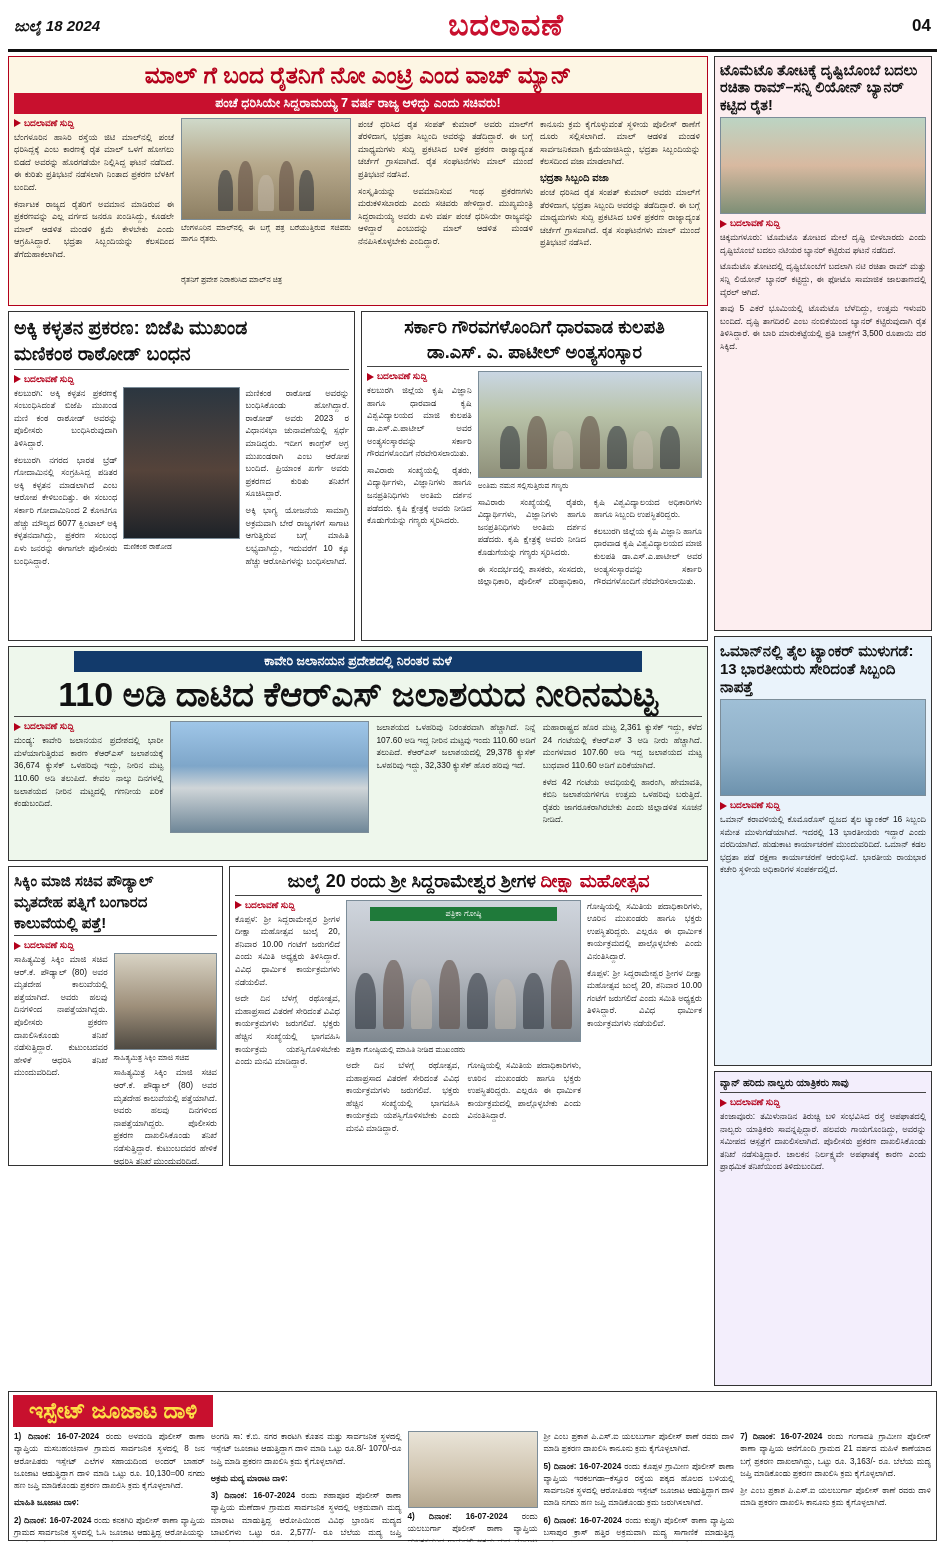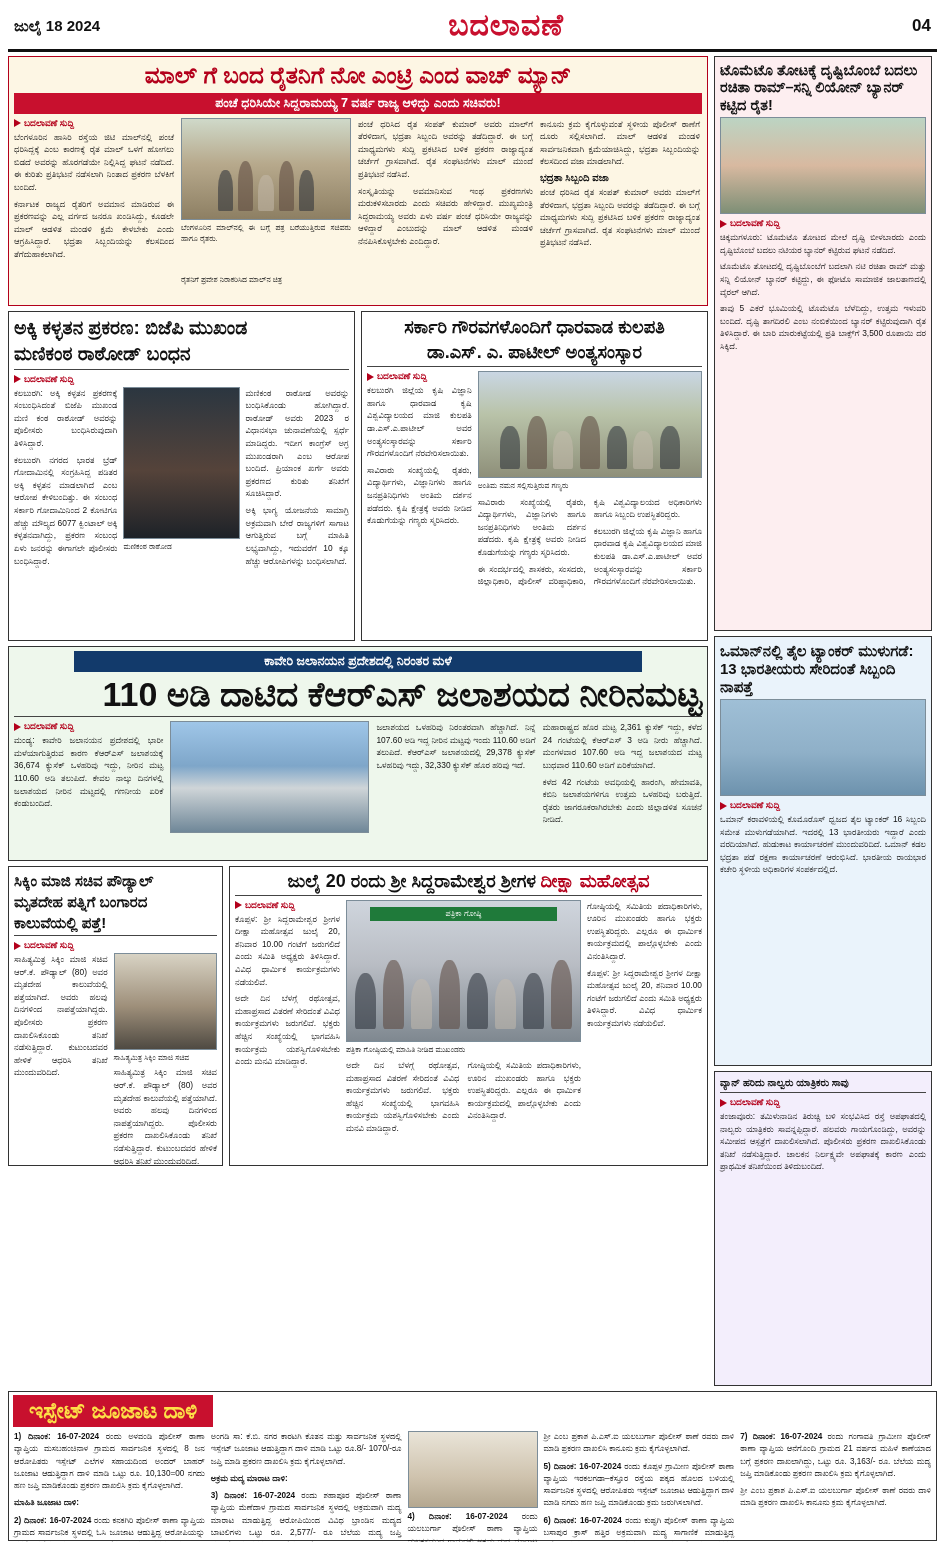--- a/index.html
+++ b/index.html
@@ -7,21 +7,21 @@
     width:945px;height:1542px;
     background:#ffffff;
     font-family:"Liberation Sans", sans-serif;
     color:#111;
     overflow:hidden;
   }
   .page{position:relative;width:945px;height:1542px;box-sizing:border-box;padding:6px 8px;}
 
   
   .masthead{display:flex;align-items:center;justify-content:space-between;padding:2px 6px 4px 6px;}
-  .mast-date{font-size:15px;font-weight:bold;color:#111;}
+  .mast-date{font-size:15px;font-weight:bold;color:#111;font-style:italic;}
   .mast-title{font-size:30px;font-weight:bold;color:#c8102e;letter-spacing:1px;}
   .mast-page{font-size:17px;font-weight:bold;color:#111;}
   .rule{height:3px;background:#111;margin:2px 0 4px 0;}
   .rule.thin{height:1px;background:#444;}
 
   
   .body-grid{display:flex;gap:6px;height:1330px;}
   .col-main{width:700px;display:flex;flex-direction:column;gap:5px;}
   .col-right{width:218px;display:flex;flex-direction:column;gap:5px;}
 
@@ -31,21 +31,21 @@
   .box.bgcream{background:#fdf6e4;}
   .box.bglav{background:#f3eefc;}
   .box.bgblue{background:#eaf3fb;}
   .box.bggreen{background:#eef7ec;}
   .box.bgwhite{background:#fff;}
 
   .hl{font-size:23px;font-weight:bold;color:#b3001b;line-height:1.2;text-align:center;margin:1px 0 3px 0;}
   .hl.dark{color:#111;}
   .subbar{background:#c8102e;color:#fff;font-size:12.5px;font-weight:bold;text-align:center;padding:3px 4px;margin:2px 0 4px 0;}
   .subbar.navy{background:#123a6b;}
-  .hugenum{font-size:34px;font-weight:bold;text-align:right;color:#111;line-height:1.15;}
+  .hugenum{font-size:34px;font-weight:bold;text-align:center;color:#111;line-height:1.15;}
 
   .byline{display:flex;align-items:center;gap:3px;font-size:9px;font-weight:bold;color:#b3001b;margin-bottom:2px;}
   .tri{width:0;height:0;border-top:4px solid transparent;border-bottom:4px solid transparent;border-left:7px solid #b3001b;}
 
   .cols2{column-count:2;column-gap:8px;}
   .txt{font-size:8.4px;line-height:1.5;text-align:justify;color:#111;}
   .txt p{margin:0 0 4px 0;}
   .subhead{font-size:10px;font-weight:bold;color:#111;margin:2px 0;}
 
   

